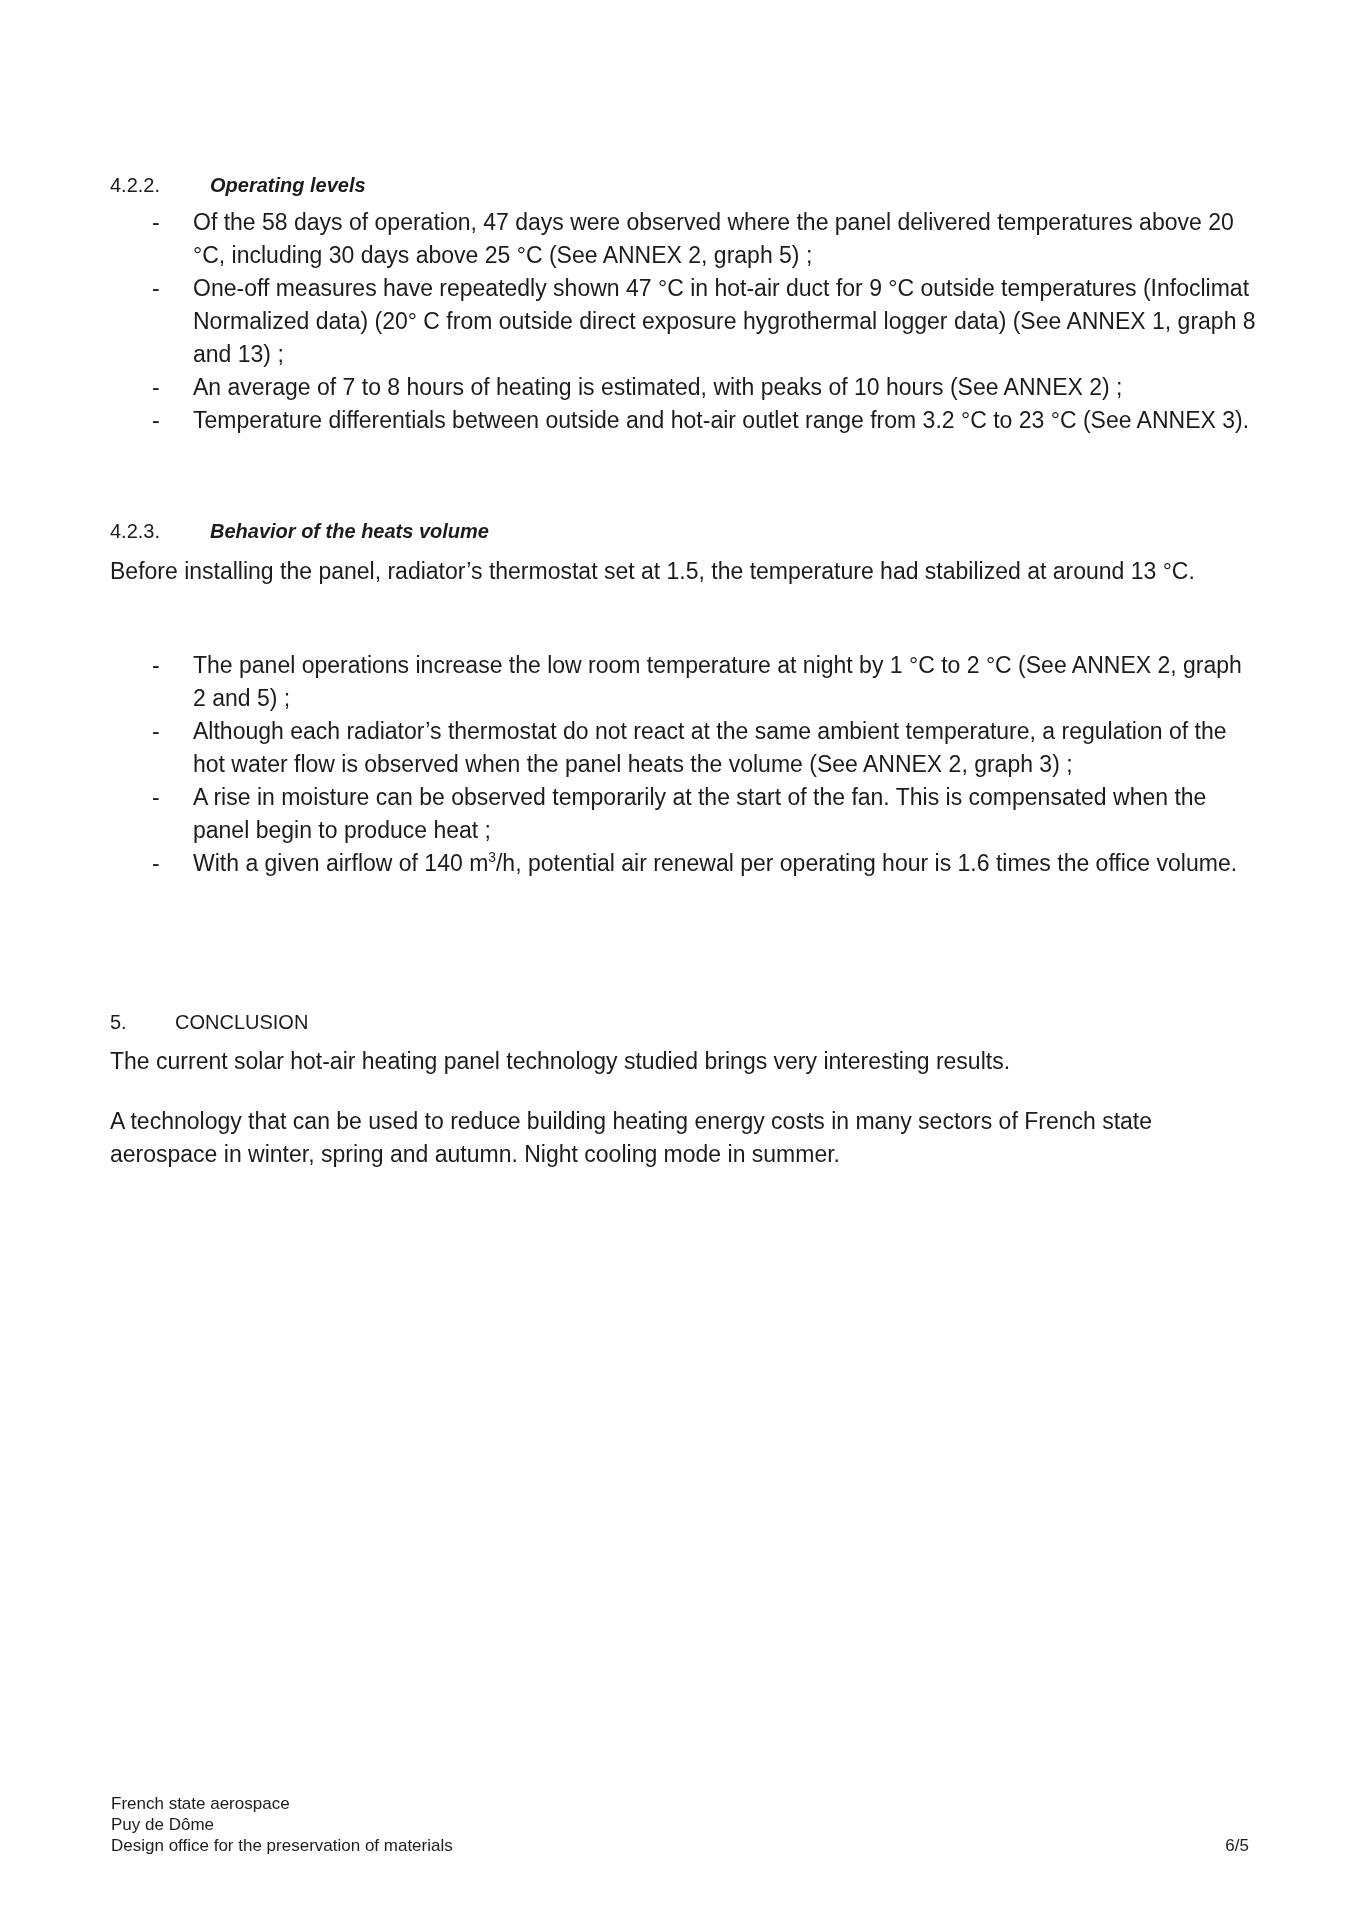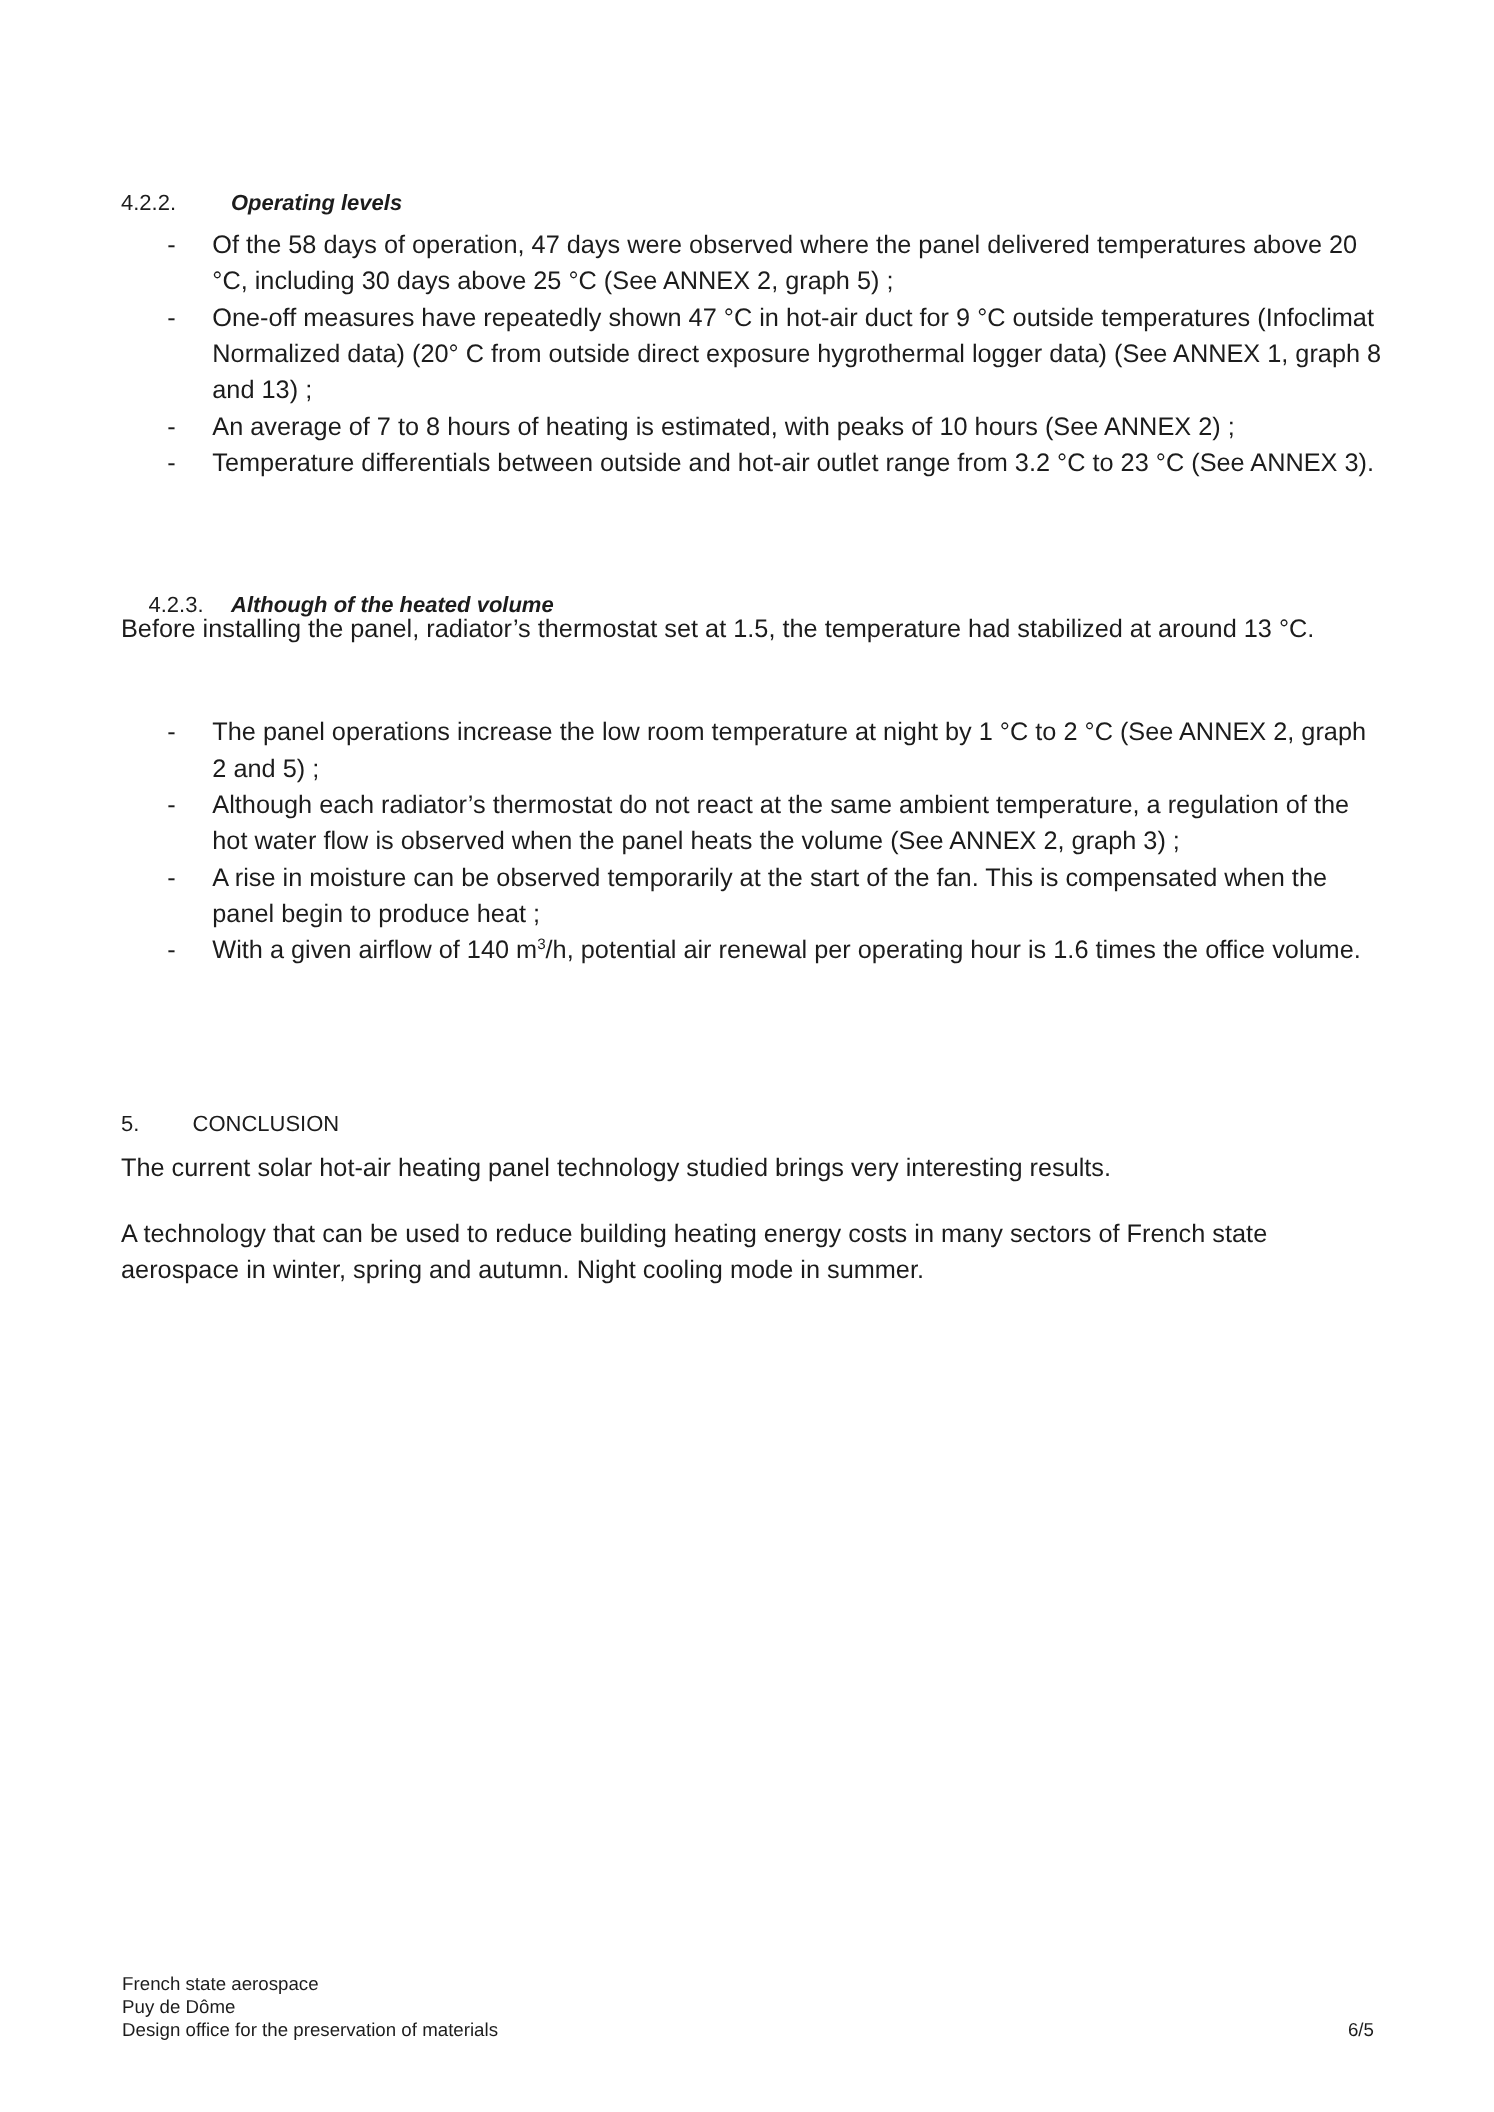--- a/index.html
+++ b/index.html
@@ -111,24 +111,24 @@
         <span class="dash-mark">-</span>
         <span>An average of 7 to 8 hours of heating is estimated, with peaks of 10 hours (See ANNEX 2) ;</span>
       </li>
       <li>
         <span class="dash-mark">-</span>
         <span>Temperature differentials between outside and hot-air outlet range from 3.2 °C to 23 °C (See ANNEX 3).</span>
       </li>
     </ul>
   </div>
 
-  <div class="block" style="top:516px;text-align:center;">
+  <div class="block" style="top:497px;">
     <div class="heading">
       <span class="num">4.2.3.</span>
-      <span class="title">Although of the heated volume</span>
+      <span class="title">Behavior of the heats volume</span>
     </div>
   </div>
 
   <div class="block" style="top:555px; width:1120px;">
     <p class="para">Before installing the panel, radiator’s thermostat set at 1.5, the temperature had stabilized at around 13 °C.</p>
   </div>
 
   <div class="block" style="top:649px;">
     <ul class="dash">
       <li>

